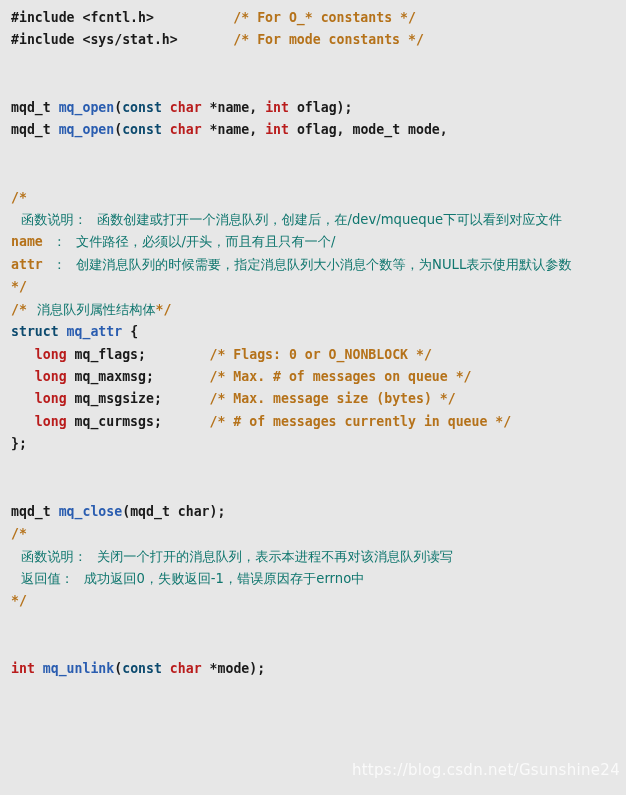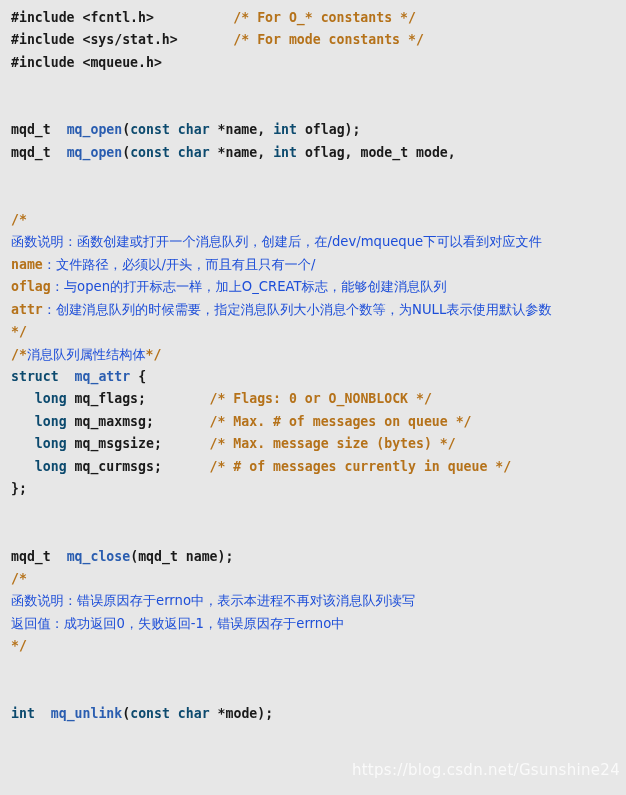--- a/index.html
+++ b/index.html
@@ -29,25 +29,25 @@
     letter-spacing: 0px;
     color: #1a1a1a;
     font-weight: bold;
   }
   .code-line.blank { color: transparent; }
 
   
   .tok-plain   { color: #1a1a1a; }
   .tok-comment { color: #b5721a; font-weight: bold; }
   .tok-keyword { color: #0c4a6e; font-weight: bold; }
-  .tok-type    { color: #0c4a6e; font-weight: bold; }
-  .tok-func    { color: #2a5db0; font-weight: bold; margin-left: 8px; }
+  .tok-type    { color: #b91c1c; font-weight: bold; }
+  .tok-func    { color: #2a5db0; font-weight: bold; }
   .tok-punct   { color: #1a1a1a; font-weight: bold; }
-  .tok-cjk     { color: #1d4ed8; font-weight: normal;
-                 font-family: "DejaVu Sans", "Liberation Sans", sans-serif; }
+  .tok-cjk     { color: #0f766e; font-weight: normal;
+                 font-family: "DejaVu Sans", "Liberation Sans", sans-serif; margin-left: 10px; }
 
   #watermark {
     position: absolute;
     right: 6px;
     bottom: 16px;
     font-size: 15px;
     font-family: "DejaVu Sans", "Liberation Sans", sans-serif;
     color: rgba(255,255,255,0.78);
     letter-spacing: 0.3px;
     white-space: nowrap;
@@ -55,45 +55,43 @@
     user-select: none;
   }
 </style>
 </head>
 <body>
 
 <div id="code-block">
   <div id="code-lines">
       <div class="code-line"><span class="tok-plain">#include &lt;fcntl.h&gt;</span><span class="tok-plain">          </span><span class="tok-comment">/* For O_* constants */</span></div>
       <div class="code-line"><span class="tok-plain">#include &lt;sys/stat.h&gt;</span><span class="tok-plain">       </span><span class="tok-comment">/* For mode constants */</span></div>
-      <div class="code-line"><span class="tok-plain">#include &lt;mqueue.h&gt;</span></div>
       <div class="code-line blank">&nbsp;</div>
       <div class="code-line blank">&nbsp;</div>
       <div class="code-line"><span class="tok-plain">mqd_t </span><span class="tok-func">mq_open</span><span class="tok-punct">(</span><span class="tok-keyword">const</span><span class="tok-plain"> </span><span class="tok-type">char</span><span class="tok-plain"> *name, </span><span class="tok-type">int</span><span class="tok-plain"> oflag</span><span class="tok-punct">);</span></div>
       <div class="code-line"><span class="tok-plain">mqd_t </span><span class="tok-func">mq_open</span><span class="tok-punct">(</span><span class="tok-keyword">const</span><span class="tok-plain"> </span><span class="tok-type">char</span><span class="tok-plain"> *name, </span><span class="tok-type">int</span><span class="tok-plain"> oflag, mode_t mode,</span></div>
       <div class="code-line blank">&nbsp;</div>
       <div class="code-line blank">&nbsp;</div>
       <div class="code-line"><span class="tok-comment">/*</span></div>
       <div class="code-line"><span class="tok-cjk">函数说明：</span><span class="tok-cjk">函数创建或打开一个消息队列，创建后，在/dev/mqueque下可以看到对应文件</span></div>
       <div class="code-line"><span class="tok-comment">name</span><span class="tok-cjk">：</span><span class="tok-cjk">文件路径，必须以/开头，而且有且只有一个/</span></div>
-      <div class="code-line"><span class="tok-comment">oflag</span><span class="tok-cjk">：</span><span class="tok-cjk">与open的打开标志一样，加上O_CREAT标志，能够创建消息队列</span></div>
       <div class="code-line"><span class="tok-comment">attr</span><span class="tok-cjk">：</span><span class="tok-cjk">创建消息队列的时候需要，指定消息队列大小消息个数等，为NULL表示使用默认参数</span></div>
       <div class="code-line"><span class="tok-comment">*/</span></div>
       <div class="code-line"><span class="tok-comment">/*</span><span class="tok-cjk">消息队列属性结构体</span><span class="tok-comment">*/</span></div>
       <div class="code-line"><span class="tok-keyword">struct</span><span class="tok-plain"> </span><span class="tok-func">mq_attr</span><span class="tok-plain"> </span><span class="tok-punct">{</span></div>
       <div class="code-line"><span class="tok-plain">   </span><span class="tok-type">long</span><span class="tok-plain"> mq_flags;</span><span class="tok-plain">        </span><span class="tok-comment">/* Flags: 0 or O_NONBLOCK */</span></div>
       <div class="code-line"><span class="tok-plain">   </span><span class="tok-type">long</span><span class="tok-plain"> mq_maxmsg;</span><span class="tok-plain">       </span><span class="tok-comment">/* Max. # of messages on queue */</span></div>
       <div class="code-line"><span class="tok-plain">   </span><span class="tok-type">long</span><span class="tok-plain"> mq_msgsize;</span><span class="tok-plain">      </span><span class="tok-comment">/* Max. message size (bytes) */</span></div>
       <div class="code-line"><span class="tok-plain">   </span><span class="tok-type">long</span><span class="tok-plain"> mq_curmsgs;</span><span class="tok-plain">      </span><span class="tok-comment">/* # of messages currently in queue */</span></div>
       <div class="code-line"><span class="tok-punct">};</span></div>
       <div class="code-line blank">&nbsp;</div>
       <div class="code-line blank">&nbsp;</div>
-      <div class="code-line"><span class="tok-plain">mqd_t </span><span class="tok-func">mq_close</span><span class="tok-punct">(</span><span class="tok-plain">mqd_t name</span><span class="tok-punct">);</span></div>
+      <div class="code-line"><span class="tok-plain">mqd_t </span><span class="tok-func">mq_close</span><span class="tok-punct">(</span><span class="tok-plain">mqd_t char</span><span class="tok-punct">);</span></div>
       <div class="code-line"><span class="tok-comment">/*</span></div>
-      <div class="code-line"><span class="tok-cjk">函数说明：</span><span class="tok-cjk">错误原因存于errno中，表示本进程不再对该消息队列读写</span></div>
+      <div class="code-line"><span class="tok-cjk">函数说明：</span><span class="tok-cjk">关闭一个打开的消息队列，表示本进程不再对该消息队列读写</span></div>
       <div class="code-line"><span class="tok-cjk">返回值：</span><span class="tok-cjk">成功返回0，失败返回-1，错误原因存于errno中</span></div>
       <div class="code-line"><span class="tok-comment">*/</span></div>
       <div class="code-line blank">&nbsp;</div>
       <div class="code-line blank">&nbsp;</div>
       <div class="code-line"><span class="tok-type">int</span><span class="tok-plain"> </span><span class="tok-func">mq_unlink</span><span class="tok-punct">(</span><span class="tok-keyword">const</span><span class="tok-plain"> </span><span class="tok-type">char</span><span class="tok-plain"> *mode</span><span class="tok-punct">);</span></div>
       <div class="code-line"></div>
     </div>
   <div id="watermark">https://blog.csdn.net/Gsunshine24</div>
 </div>
 

